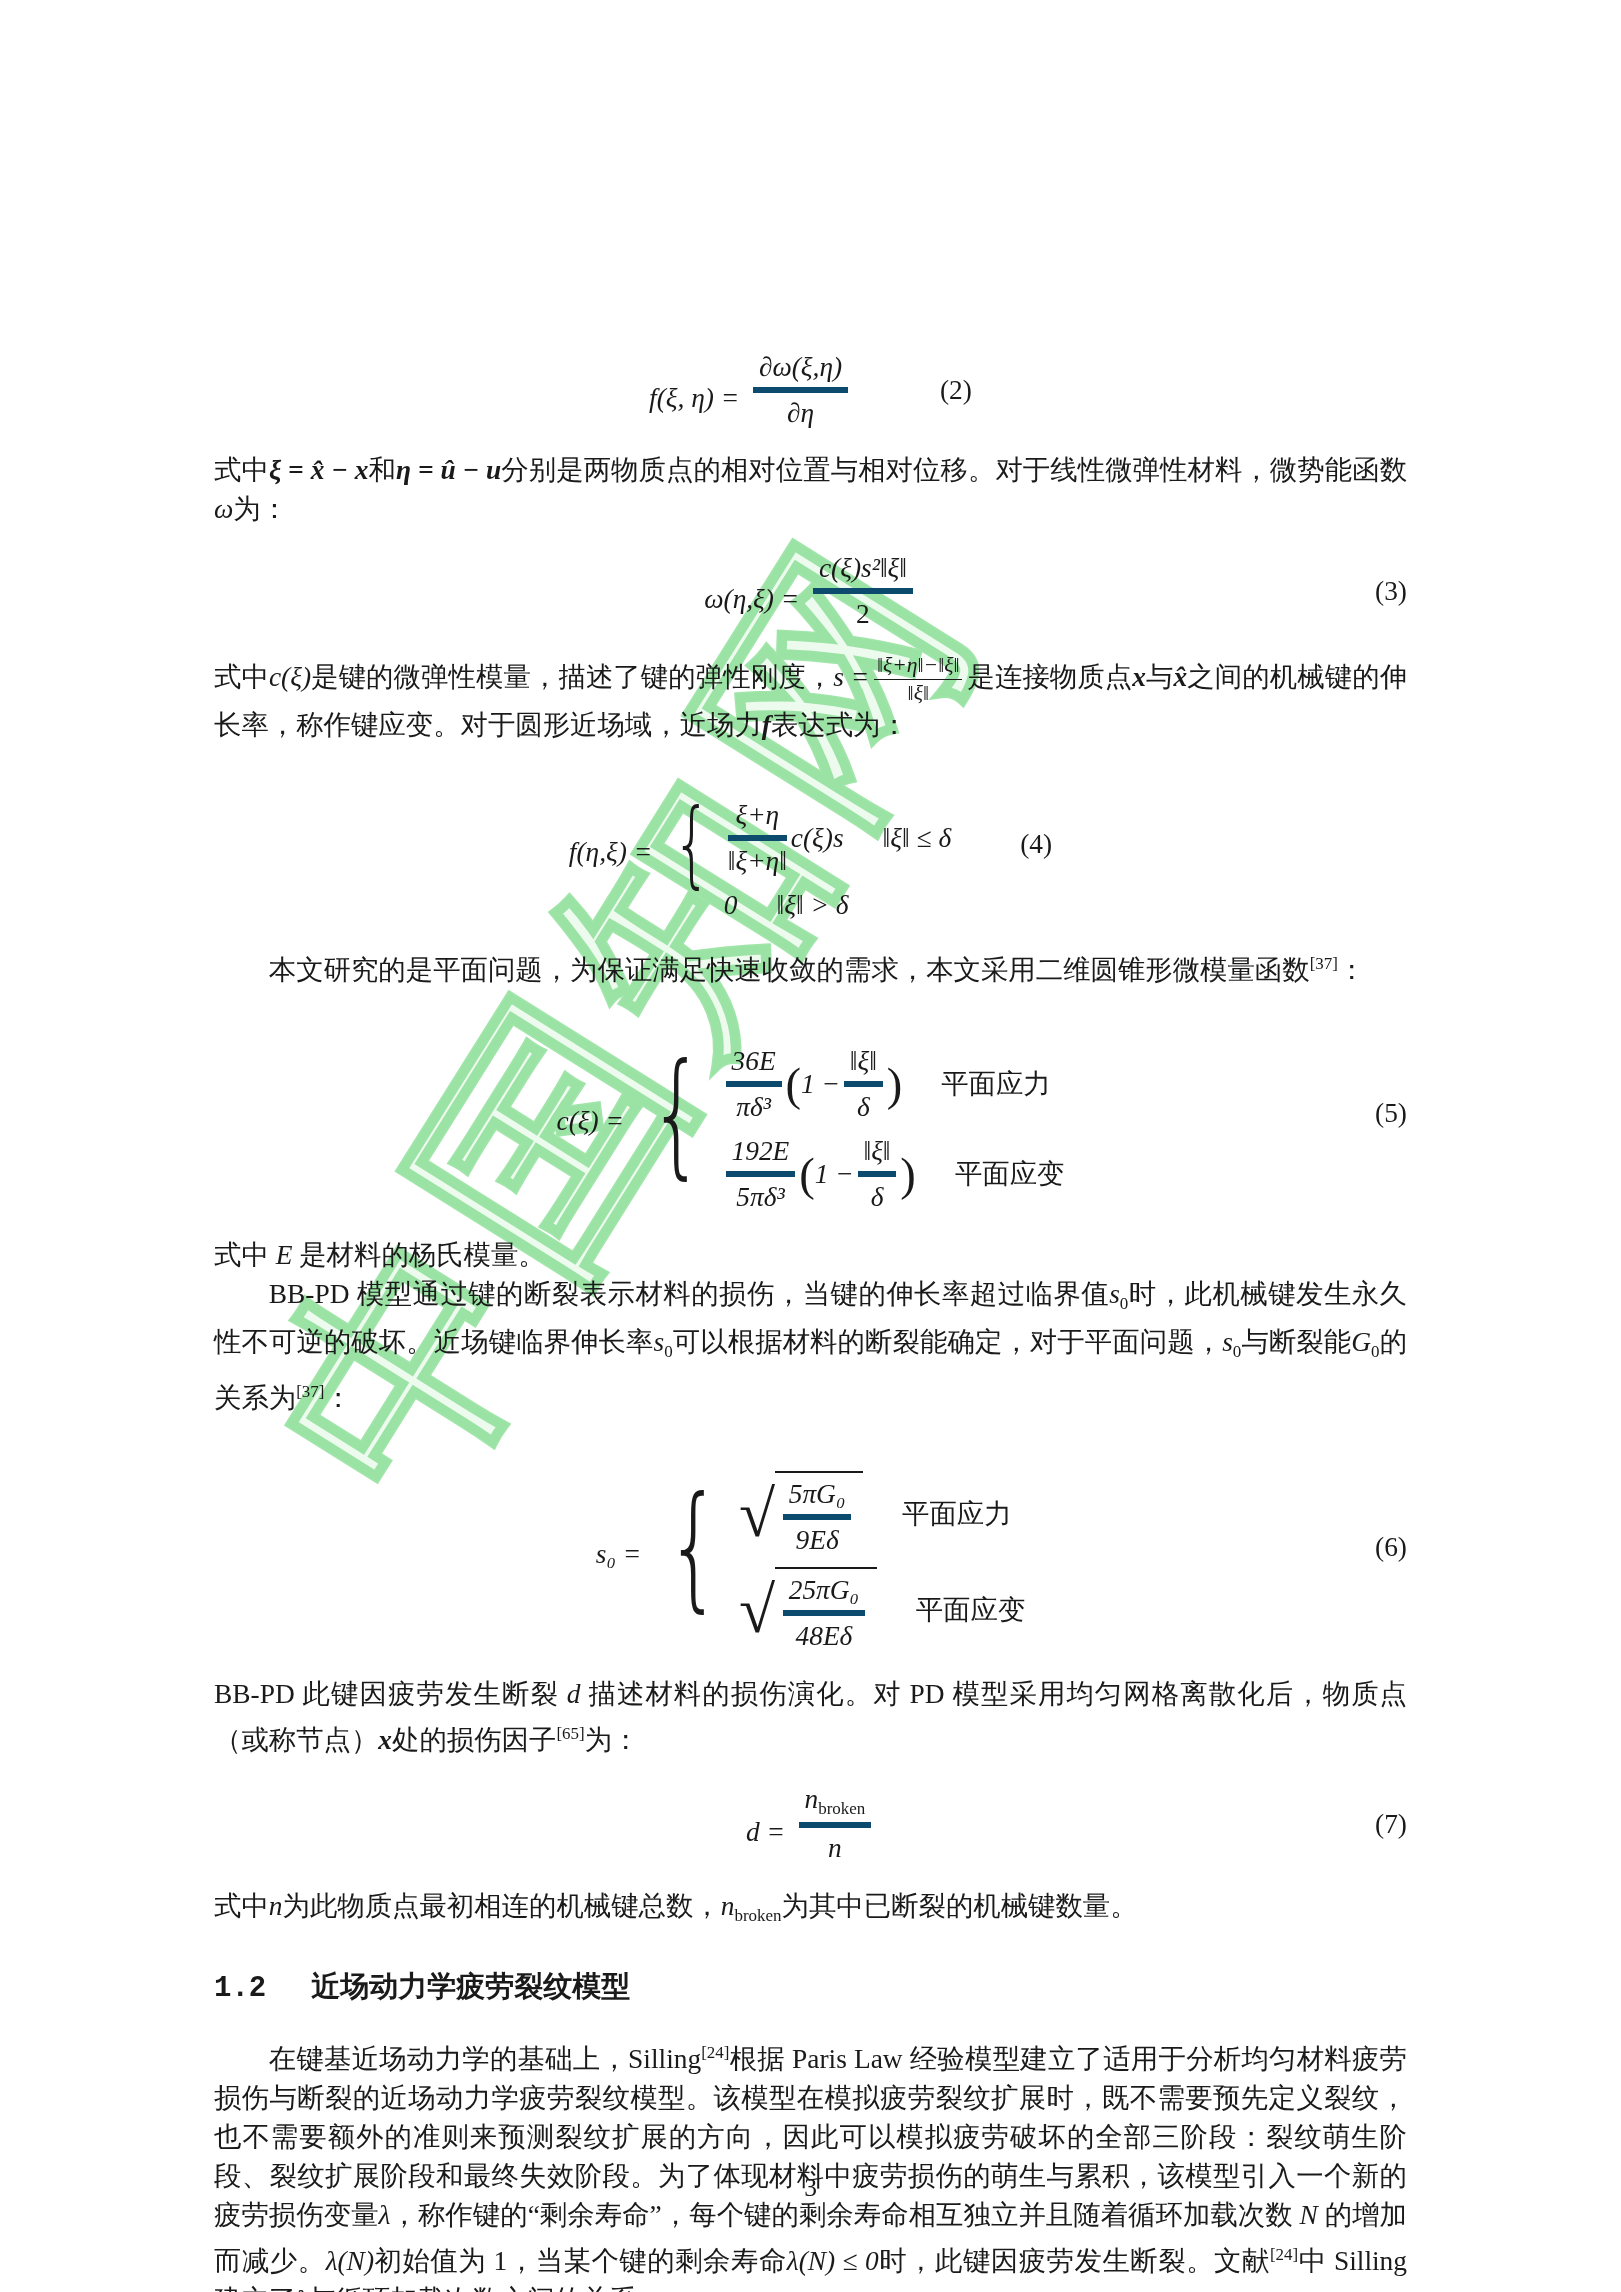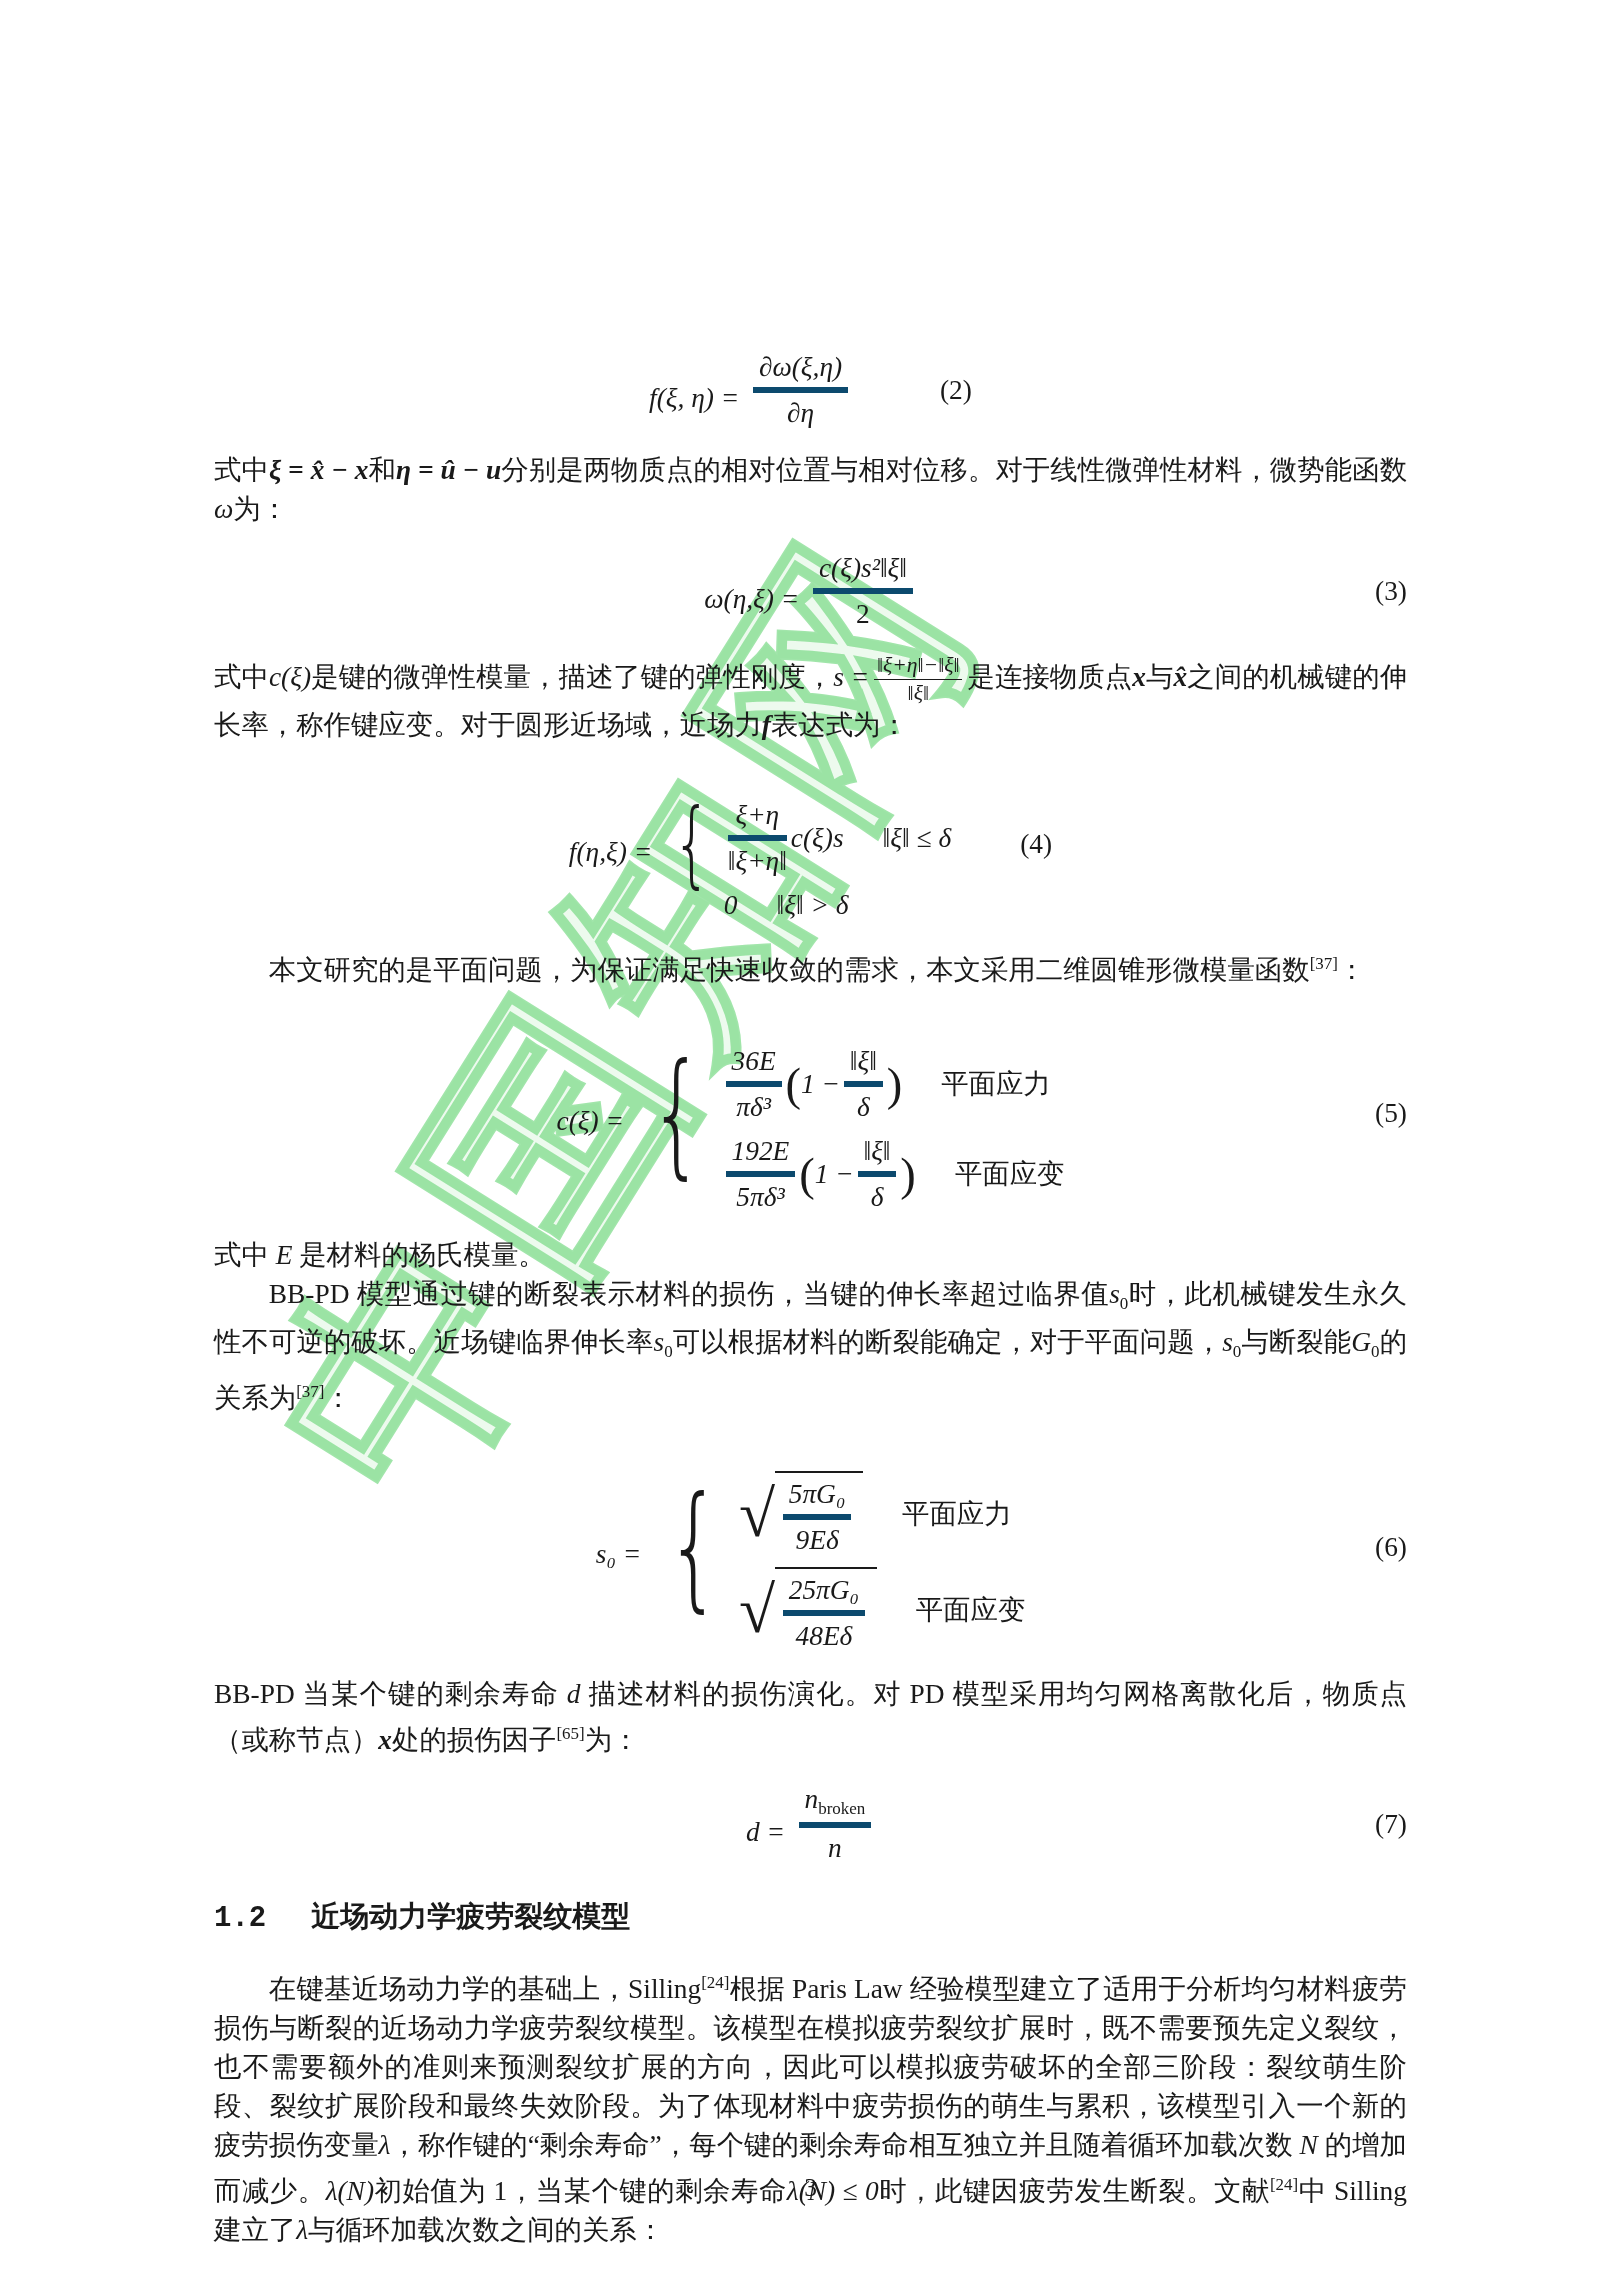--- a/index.html
+++ b/index.html
@@ -266,31 +266,32 @@
                 <span class="fd m">48Eδ</span>
               </span>
             </span>
           </span>
           <span class="case-label">平面应变</span>
         </span>
       </span>
       <span class="tag-right">(6)</span>
     </div>
 
-    <p class="para"><span>BB-PD 当某个键的剩余寿命 </span><span class="i">d</span><span> 描述材料的损伤演化。对 PD 模型采用均匀网格离散化后，物质点（或称节点）</span><span class="bi">x</span><span>处的损伤因子</span><sup>[65]</sup><span>为：</span></p>
+    <p class="para"><span>BB-PD 此键因疲劳发生断裂 </span><span class="i">d</span><span> 描述材料的损伤演化。对 PD 模型采用均匀网格离散化后，物质点（或称节点）</span><span class="bi">x</span><span>处的损伤因子</span><sup>[65]</sup><span>为：</span></p>
 
     <div class="eq">
       <span class="lhs m">d =</span>
       <span class="frac">
         <span class="fn"><span class="m">n</span><sub>broken</sub></span>
         <span class="fd m">n</span>
       </span>
       <span class="tag-right">(7)</span>
     </div>
 
+    <p class="para"><span>式中</span><span class="i">n</span><span>为此物质点最初相连的机械键总数，</span><span class="i">n</span><sub>broken</sub><span>为其中已断裂的机械键数量。</span></p>
 
     <h2 class="section-heading">
       <span class="sec-num">1.2</span><span>近场动力学疲劳裂纹模型</span>
     </h2>
 
     <p class="para indent"><span>在键基近场动力学的基础上，Silling</span><sup>[24]</sup><span>根据 Paris Law 经验模型建立了适用于分析均匀材料疲劳损伤与断裂的近场动力学疲劳裂纹模型。该模型在模拟疲劳裂纹扩展时，既不需要预先定义裂纹，也不需要额外的准则来预测裂纹扩展的方向，因此可以模拟疲劳破坏的全部三阶段：裂纹萌生阶段、裂纹扩展阶段和最终失效阶段。为了体现材料中疲劳损伤的萌生与累积，该模型引入一个新的疲劳损伤变量</span><span class="i">λ</span><span>，称作键的“剩余寿命”，每个键的剩余寿命相互独立并且随着循环加载次数 </span><span class="i">N</span><span> 的增加而减少。</span><span class="i">λ(N)</span><span>初始值为 1，当某个键的剩余寿命</span><span class="i">λ(N) ≤ 0</span><span>时，此键因疲劳发生断裂。文献</span><sup>[24]</sup><span>中 Silling 建立了</span><span class="i">λ</span><span>与循环加载次数之间的关系：</span></p>
 
   </div>
 
   <div class="pageno">3</div>

